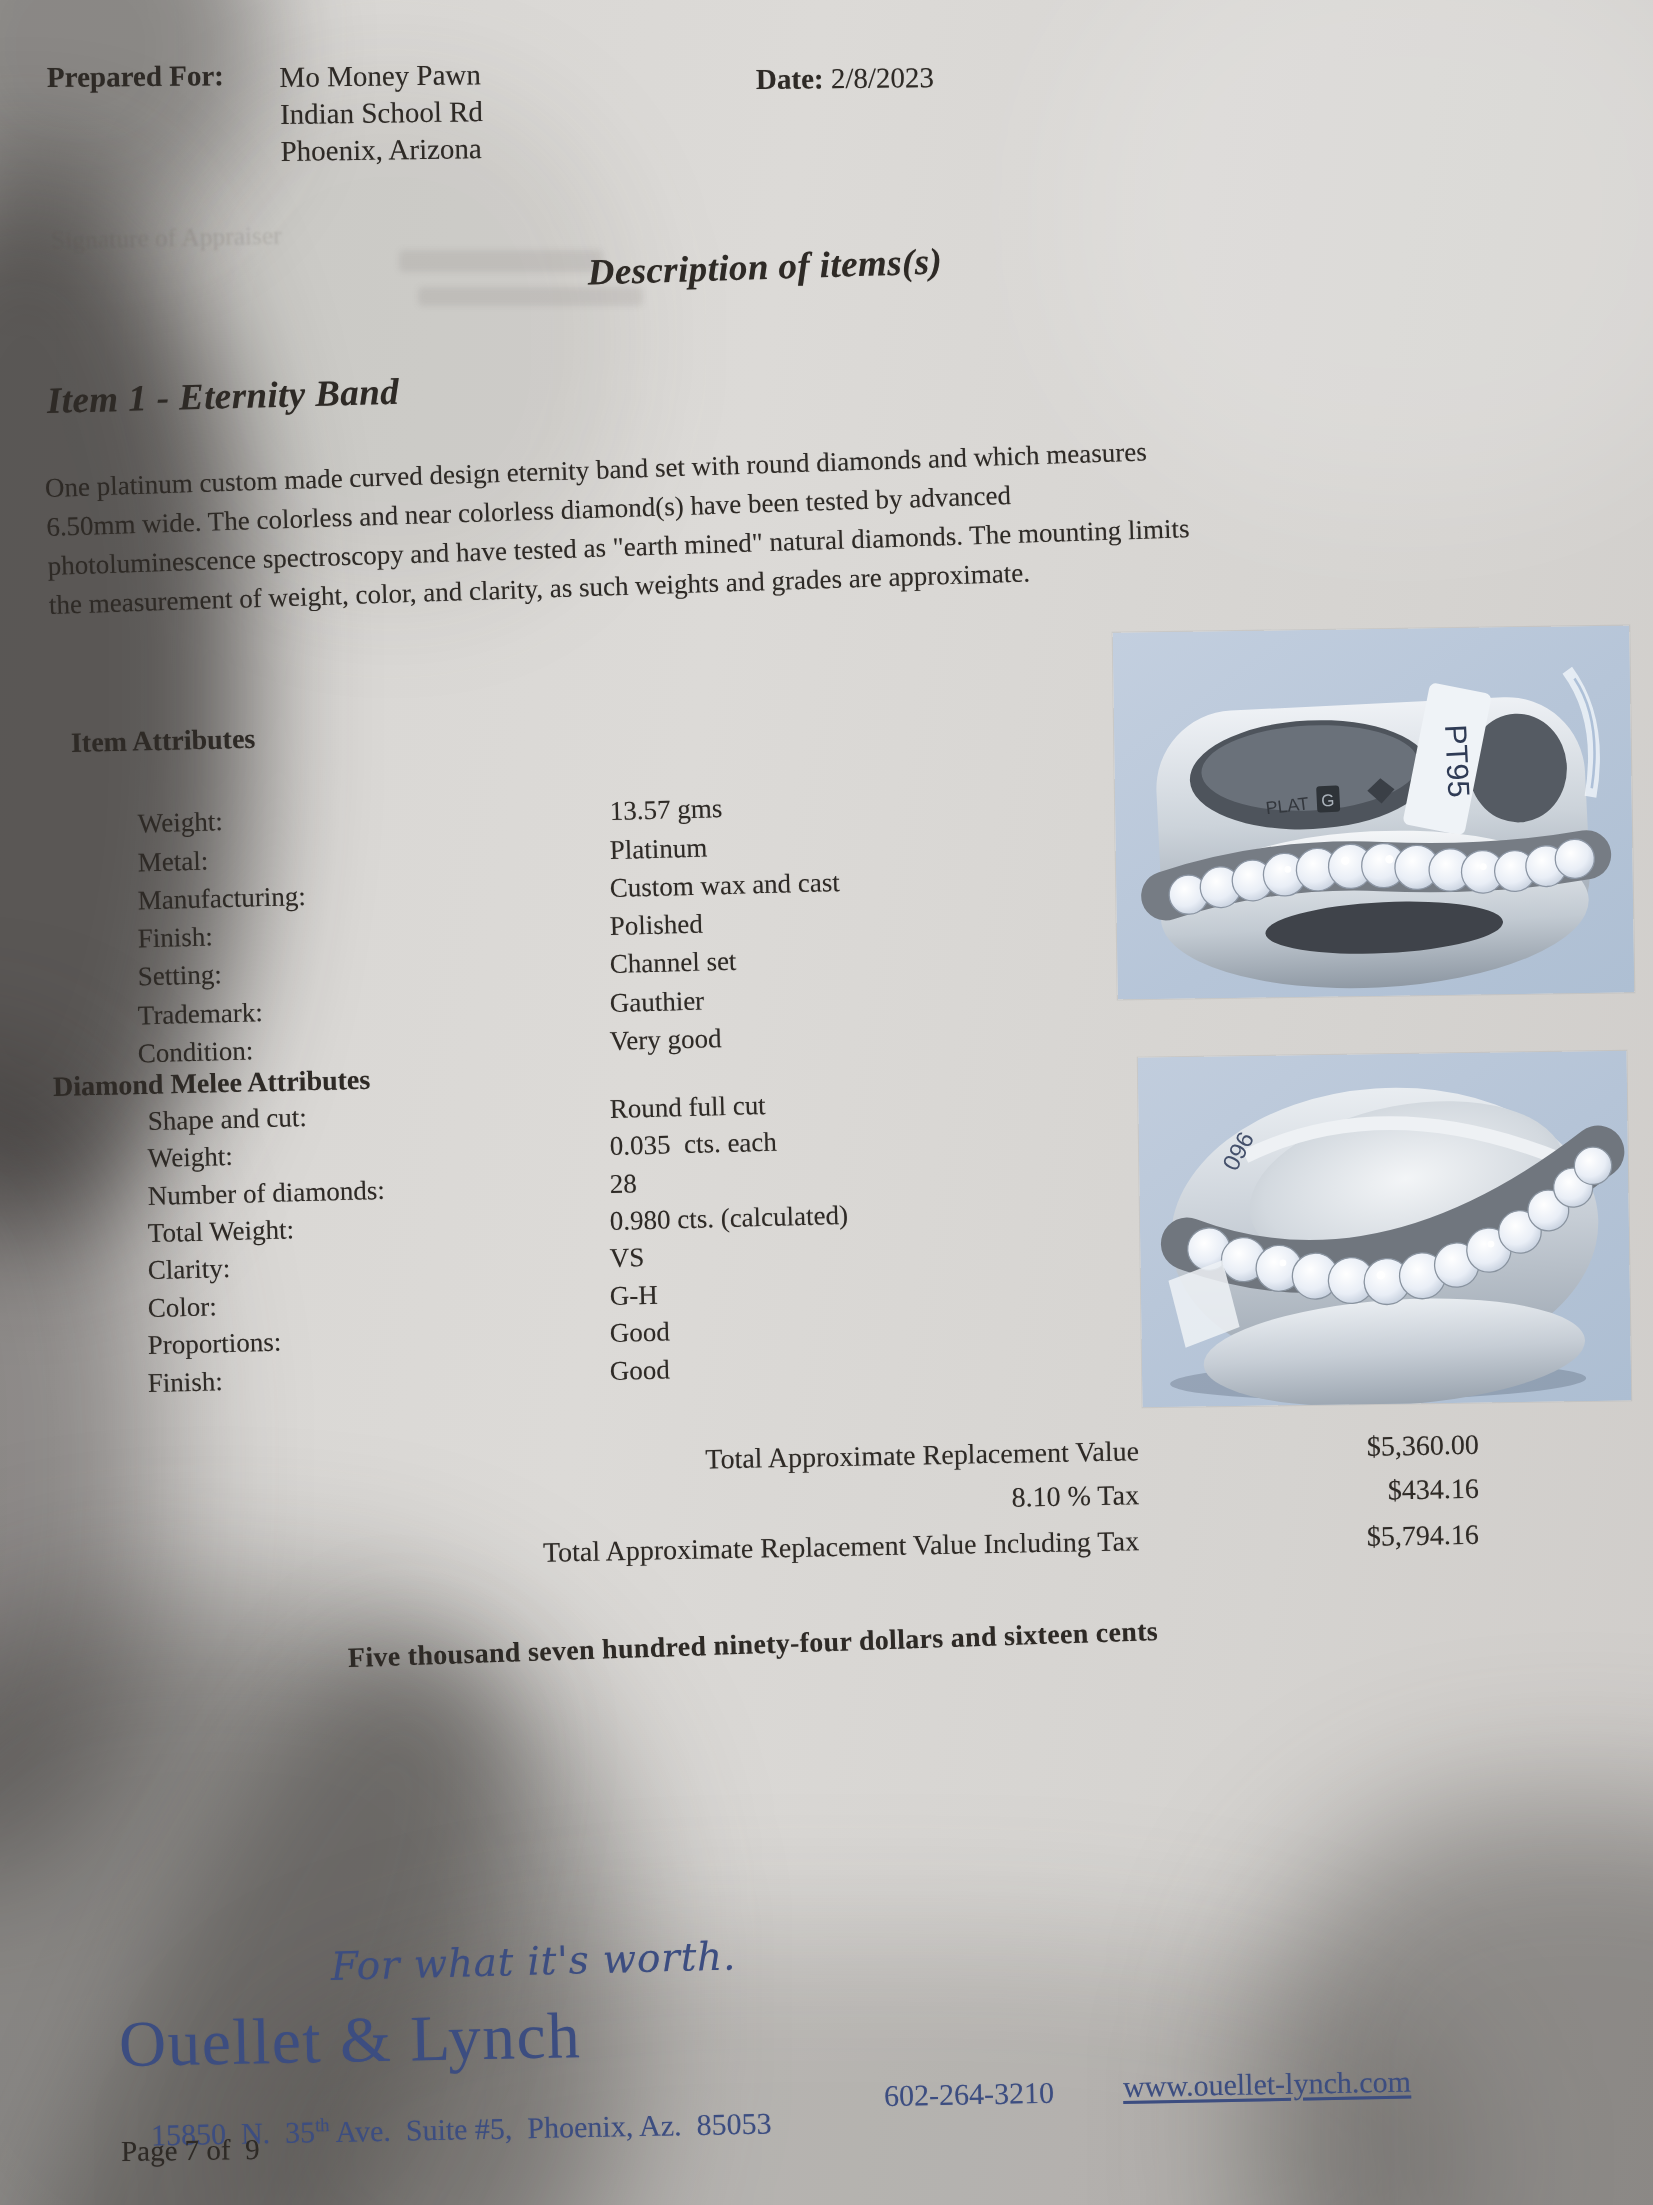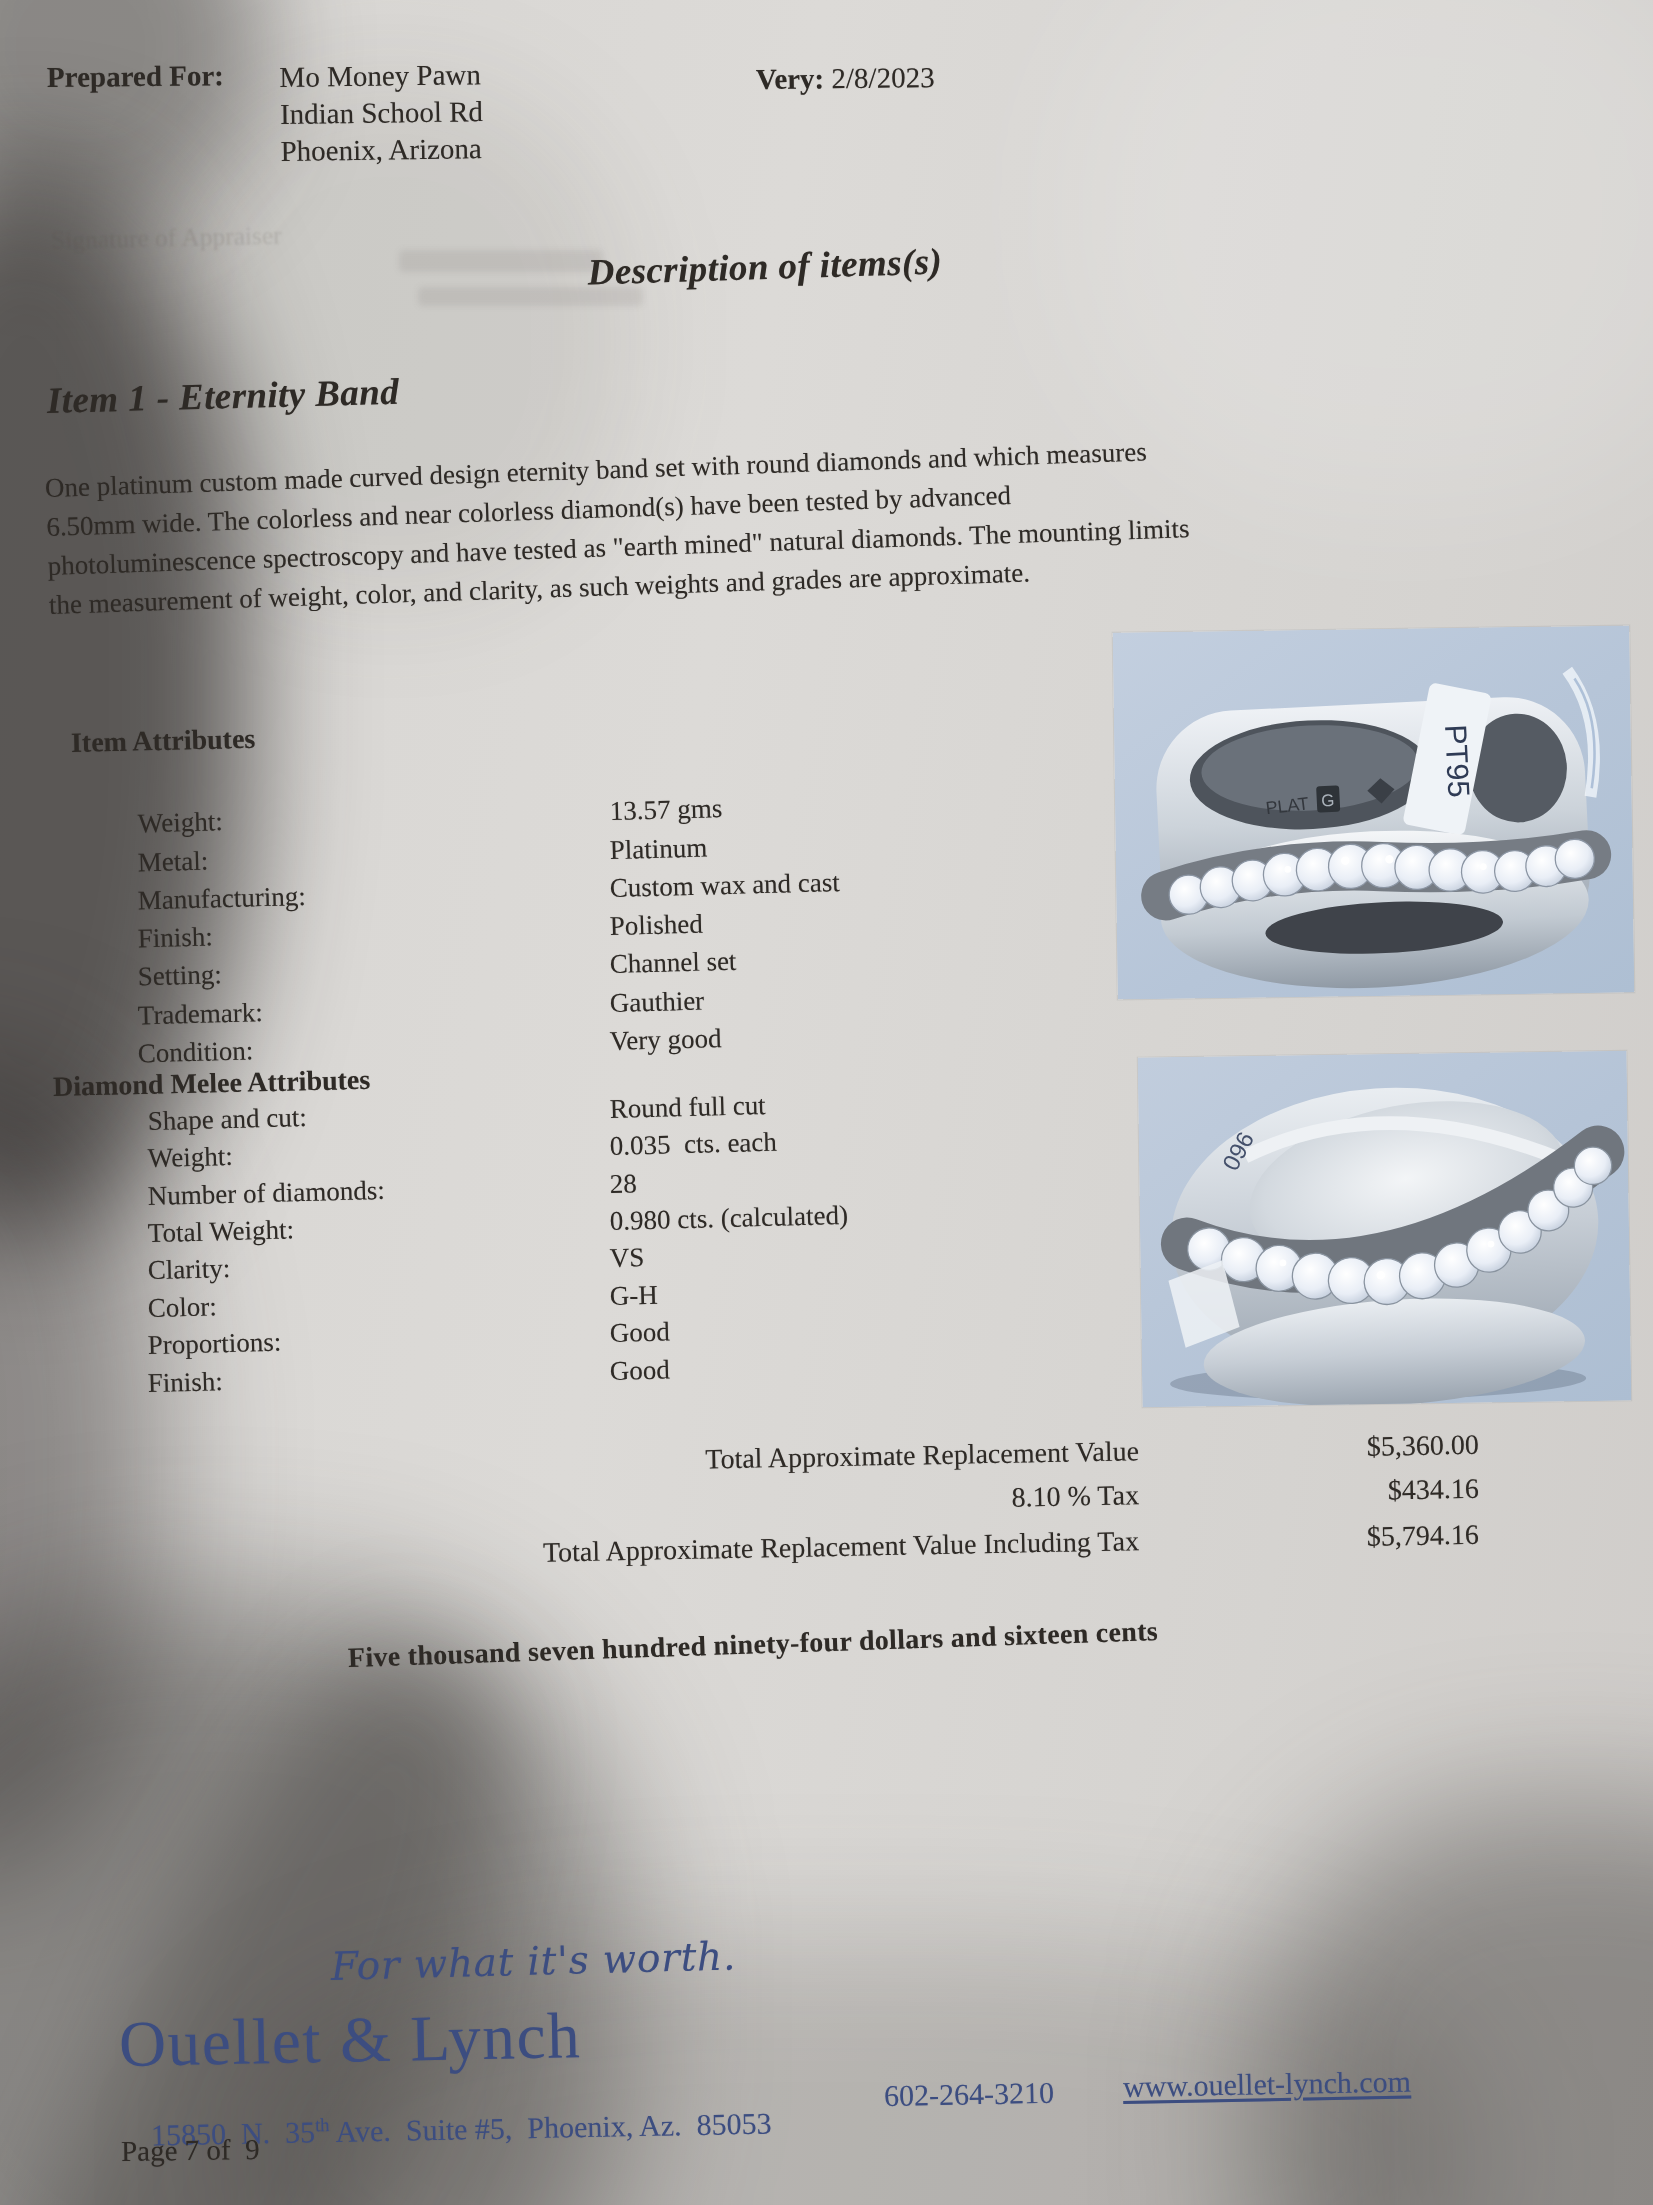--- a/index.html
+++ b/index.html
@@ -86,21 +86,21 @@
   <div class="sh sh-bottom"></div>
   <div class="sh sh-br"></div>
 
   <div class="abs ink b hdr-line tilt05" style="left:47px;top:59px;">Prepared For:</div>
   <div class="abs ink hdr-line tilt08" style="left:280px;top:59px;">
     <div>Mo Money Pawn</div>
     <div>Indian School Rd</div>
     <div>Phoenix, Arizona</div>
   </div>
   <div class="abs ink hdr-line tilt05" style="left:756px;top:61px;">
-    <span class="b">Very:</span>
+    <span class="b">Date:</span>
     <span>2/8/2023</span>
   </div>
 
   <div class="abs ghost tilt13" style="left:51px;top:226px;">Signature of Appraiser</div>
   <div class="abs ghost-smudge" style="left:399px;top:250px;width:204px;height:22px;"></div>
   <div class="abs ghost-smudge" style="left:418px;top:287px;width:225px;height:18.7px;"></div>
 
   <div class="abs ink bi title tilt18" style="left:510px;top:253px;width:510px;text-align:center;">Description of items(s)</div>
 
   <div class="abs ink bi item-heading tilt15" style="left:47px;top:379px;">Item 1 - Eternity Band</div>

